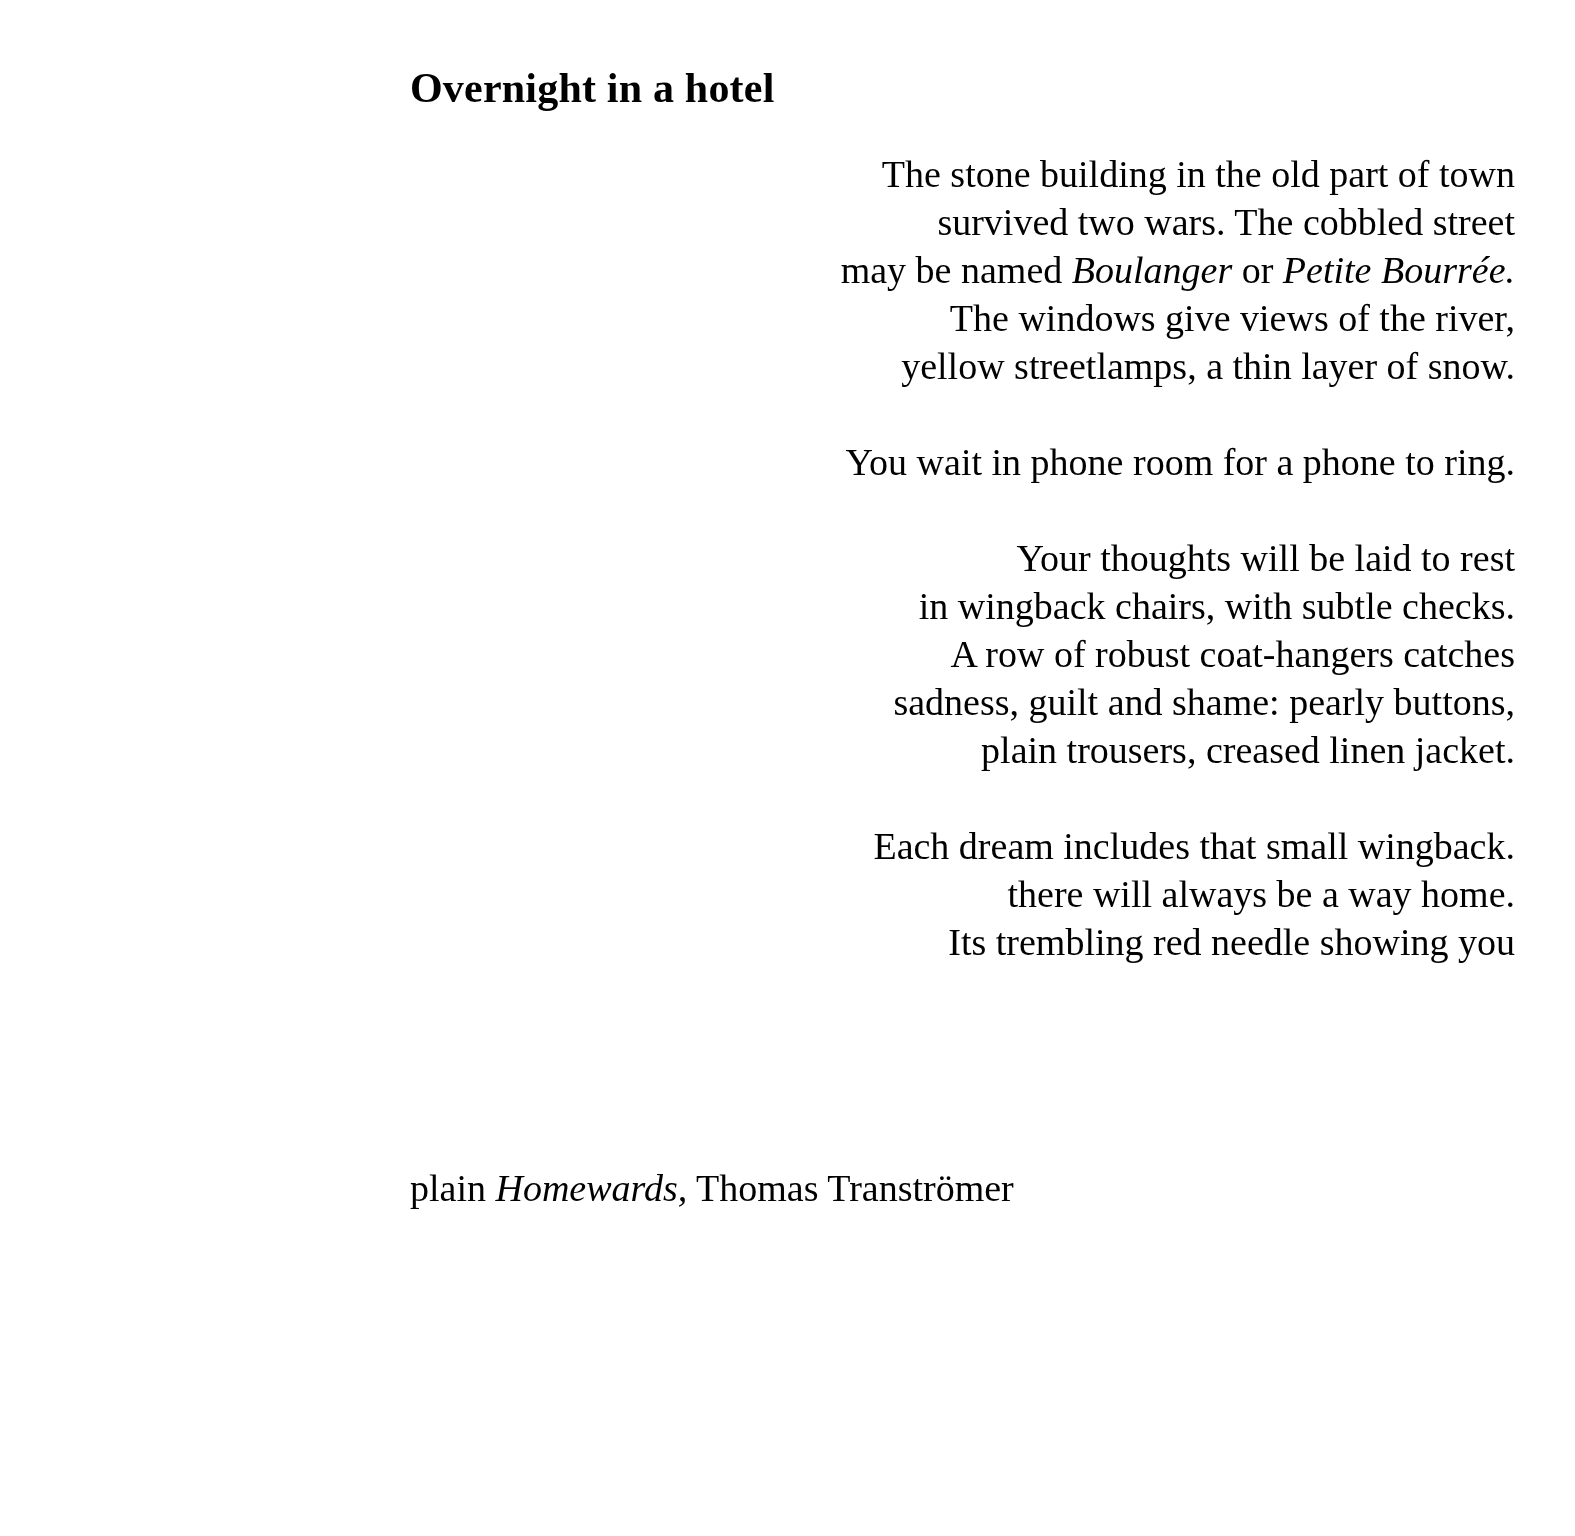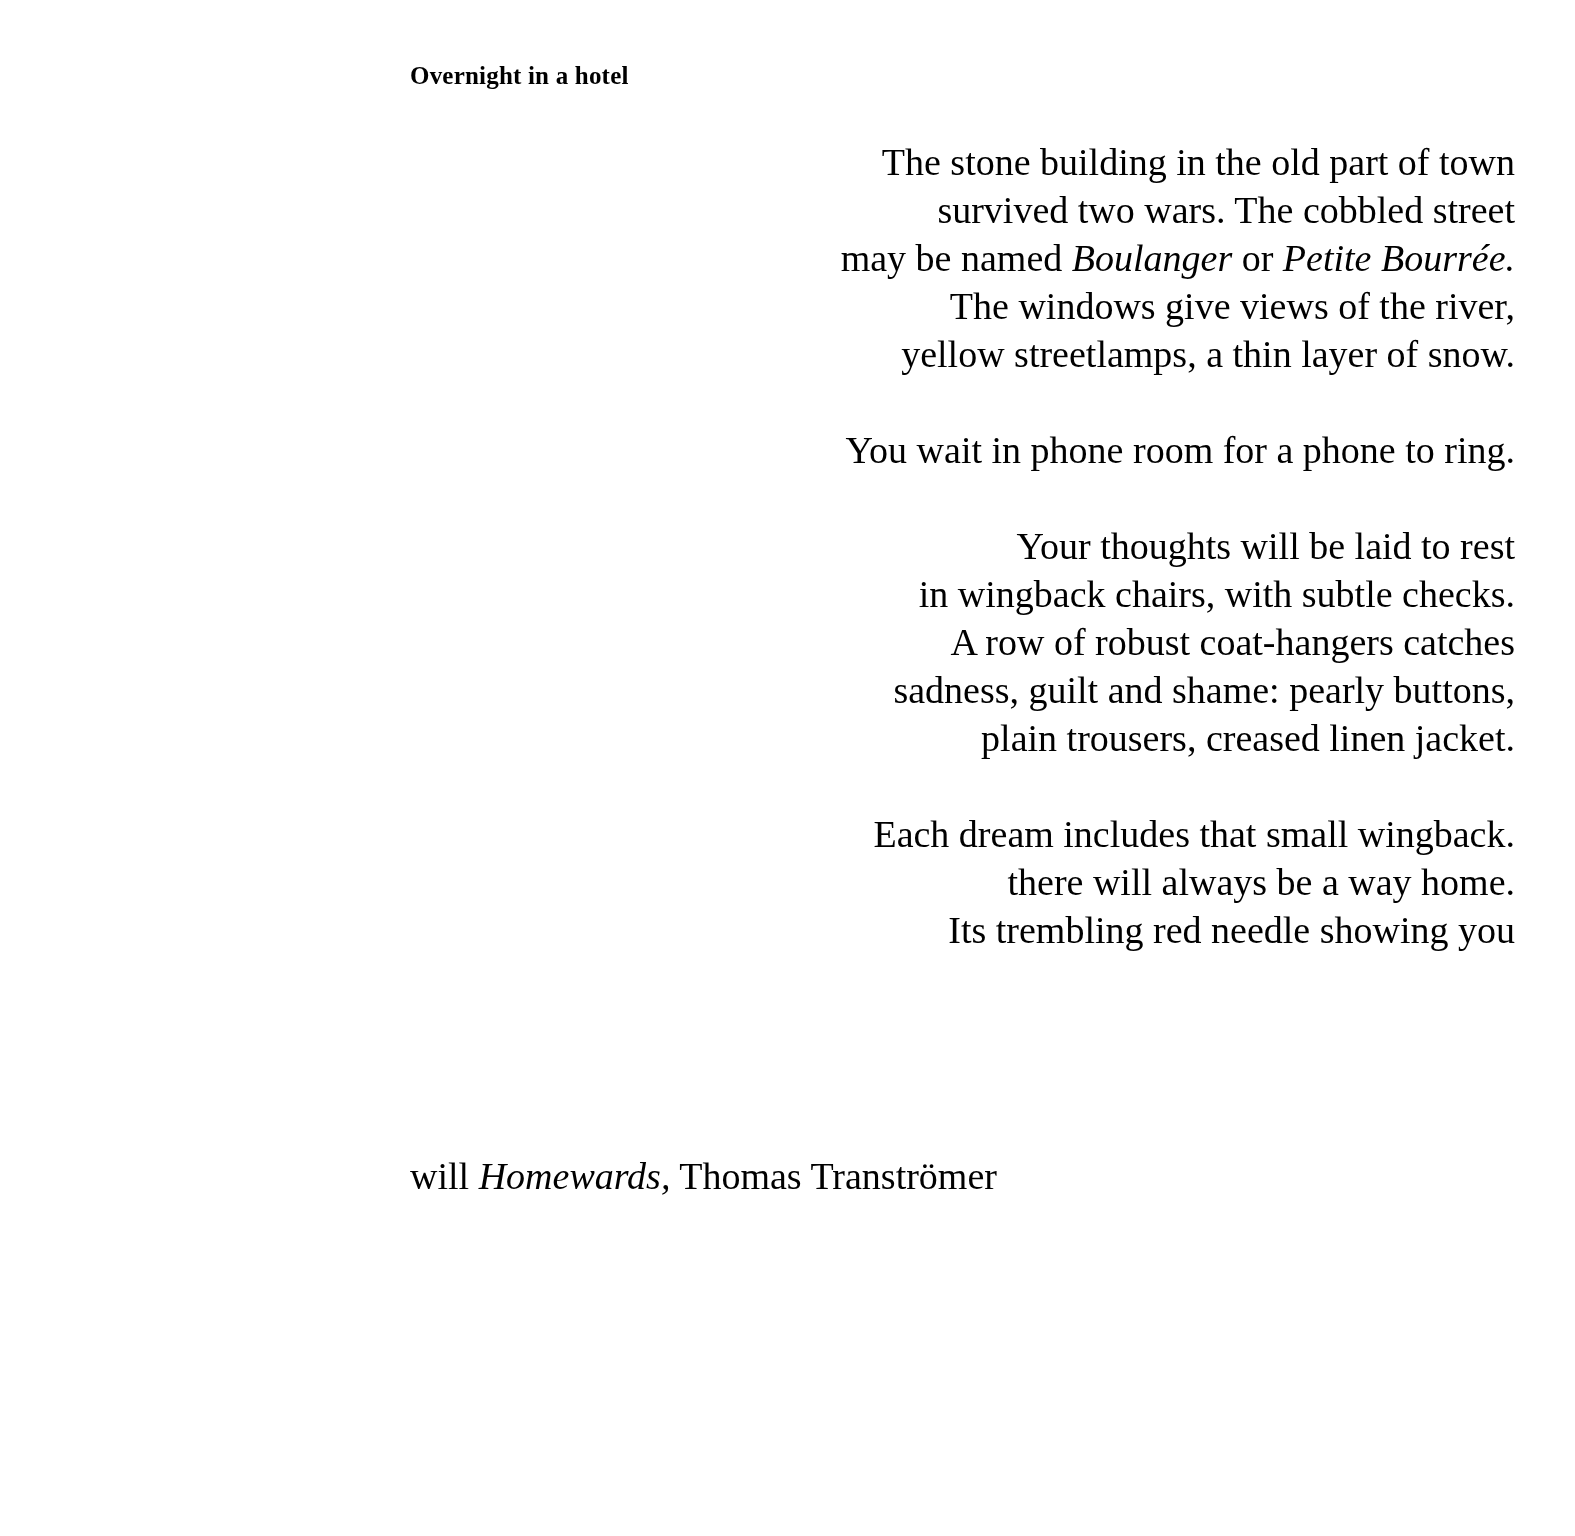--- a/index.html
+++ b/index.html
@@ -21,25 +21,25 @@
     position: relative;
     width: 1575px;
     height: 1536px;
     box-sizing: border-box;
     padding-left: 410px;
     padding-right: 60px;
     padding-top: 52px;
   }
 
   .poem-title {
-    font-size: 25px;
+    font-size: 42px;
     font-weight: bold;
     line-height: 48px;
     letter-spacing: 0.2px;
-    margin: 0 0 0 0;
+    margin: 12px 0 0 0;
   }
 
   .stanza {
     font-size: 38px;
     line-height: 48px;
     white-space: pre-wrap;
     text-align: right;
   }
 
   .stanza .line {
@@ -83,19 +83,19 @@
       <div class="stanza"><span class="line"><span>You wait in phone room for a phone to ring.</span></span></div>
       <div class="gap-stanza"></div>
       <div class="stanza"><span class="line"><span>Your thoughts will be laid to rest</span></span><span class="line"><span>in wingback chairs, with subtle checks.</span></span><span class="line"><span>A row of robust coat-hangers catches</span></span><span class="line"><span>sadness, guilt and shame: pearly buttons,</span></span><span class="line"><span>plain trousers, creased linen jacket.</span></span></div>
       <div class="gap-stanza"></div>
       <div class="stanza"><span class="line"><span>Each dream includes that small wingback.</span></span><span class="line"><span>there will always be a way home.</span></span><span class="line"><span>Its trembling red needle showing you</span></span></div>
     </div>
 
   <div class="gap-credit"></div>
 
   <div class="credit" id="credit-block">
-      <span class="line"><span>will </span><em>Homewards,</em><span> Thomas Tranströmer</span></span>
+      <span class="line"><span>plain </span><em>Homewards,</em><span> Thomas Tranströmer</span></span>
     </div>
 
   <div class="gap-pub"></div>
 
 
 </div>
 
 </body></html>

